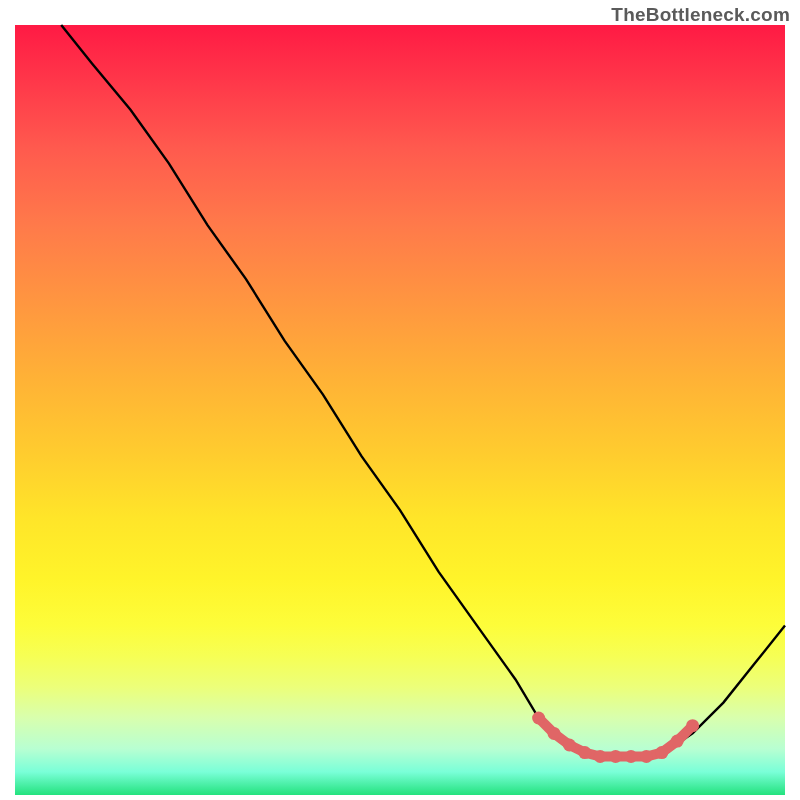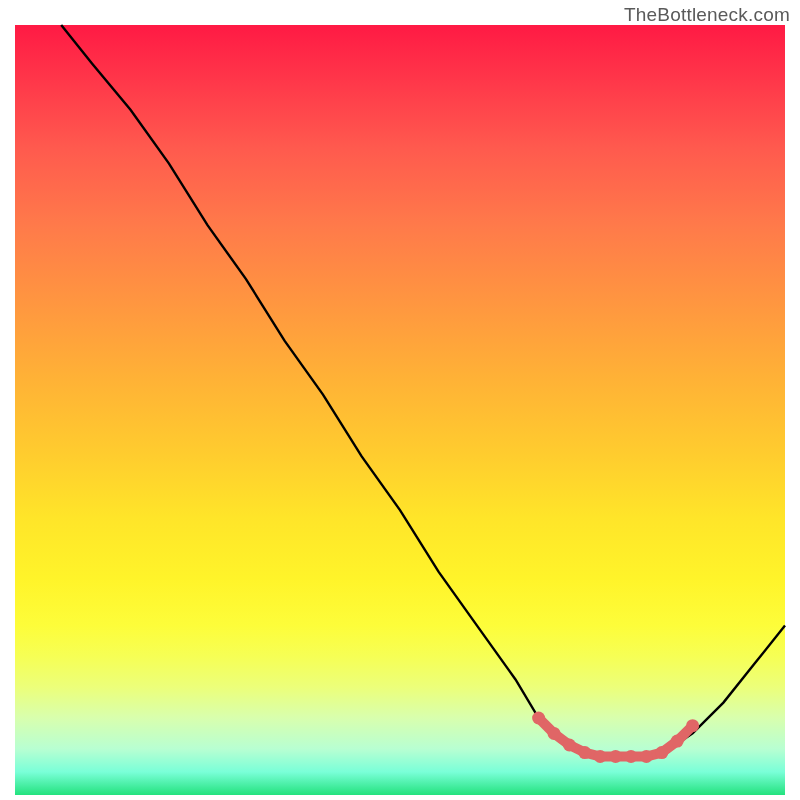--- a/index.html
+++ b/index.html
@@ -4,21 +4,21 @@
 <style>
   * { margin: 0; padding: 0; box-sizing: border-box; }
   html, body { width: 800px; height: 800px; overflow: hidden; background: #fff; }
   .wrap { position: relative; width: 800px; height: 800px; }
   .attribution {
     position: absolute;
     top: 4px;
     right: 10px;
     font-family: Arial, Helvetica, sans-serif;
     font-size: 19px;
-    font-weight: 400;
+    font-weight: 700;
     color: #5a5a5a;
     letter-spacing: 0.2px;
   }
   .plot {
     position: absolute;
     left: 15px;
     top: 25px;
     width: 770px;
     height: 770px;
     background: linear-gradient(

